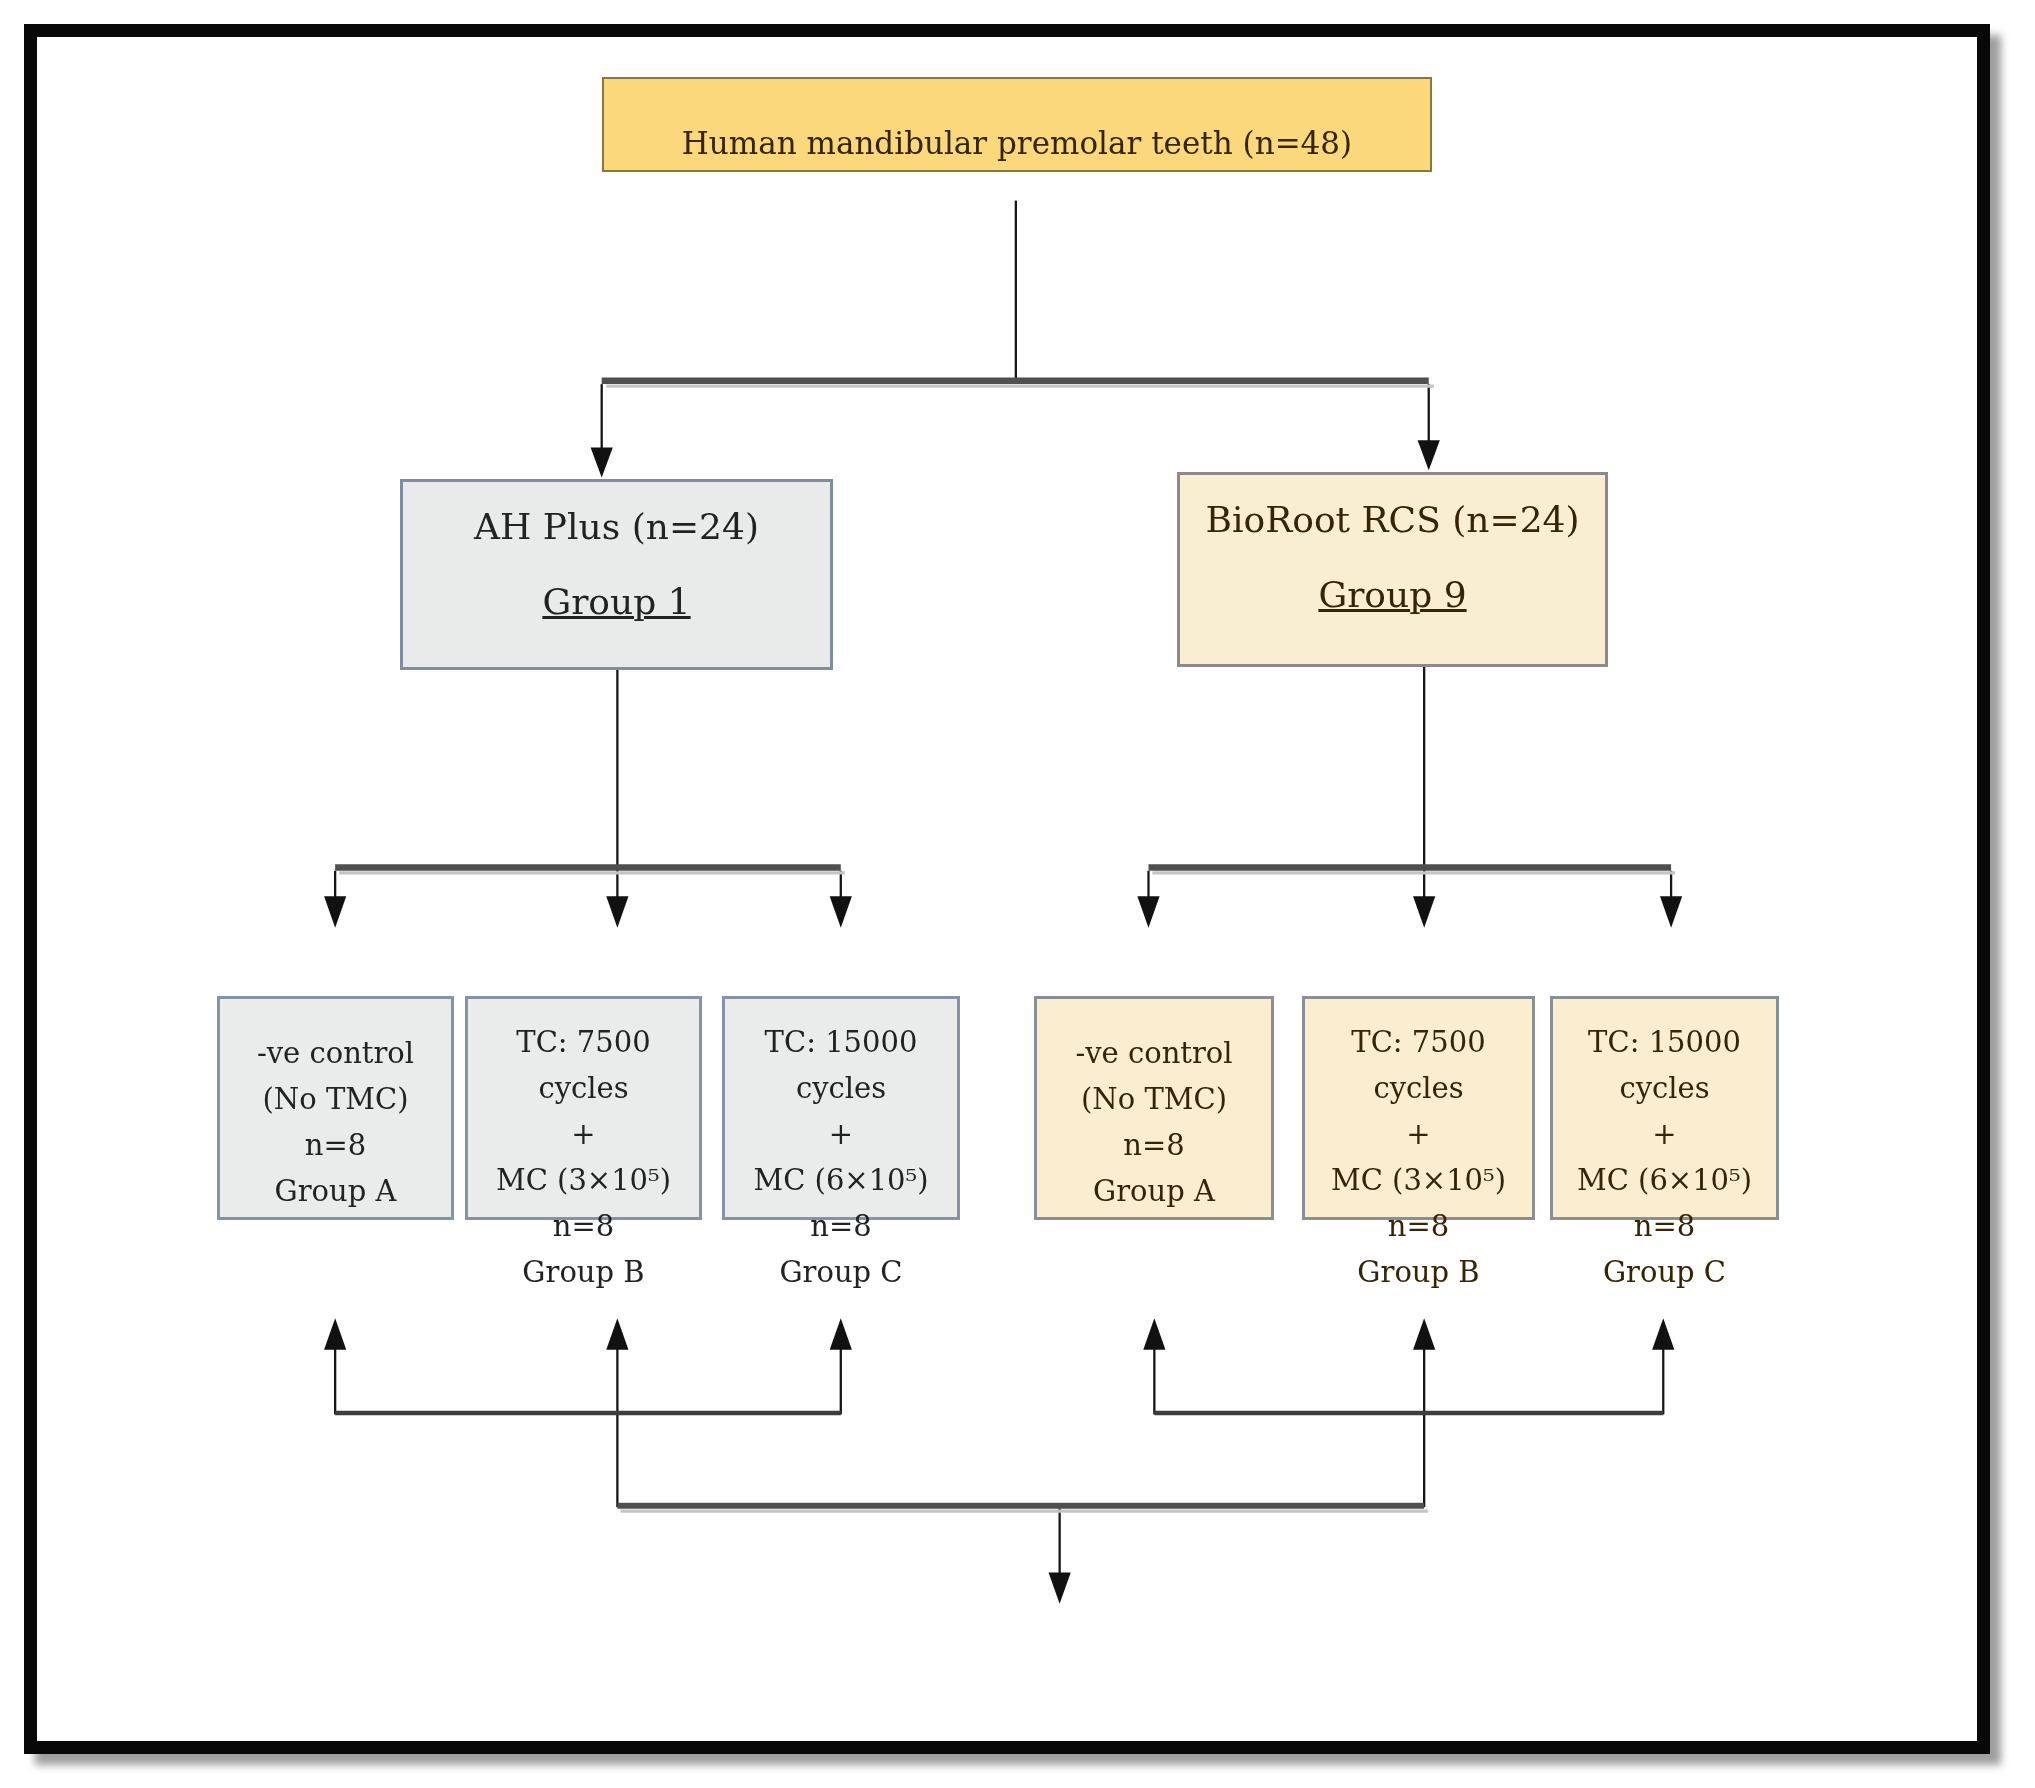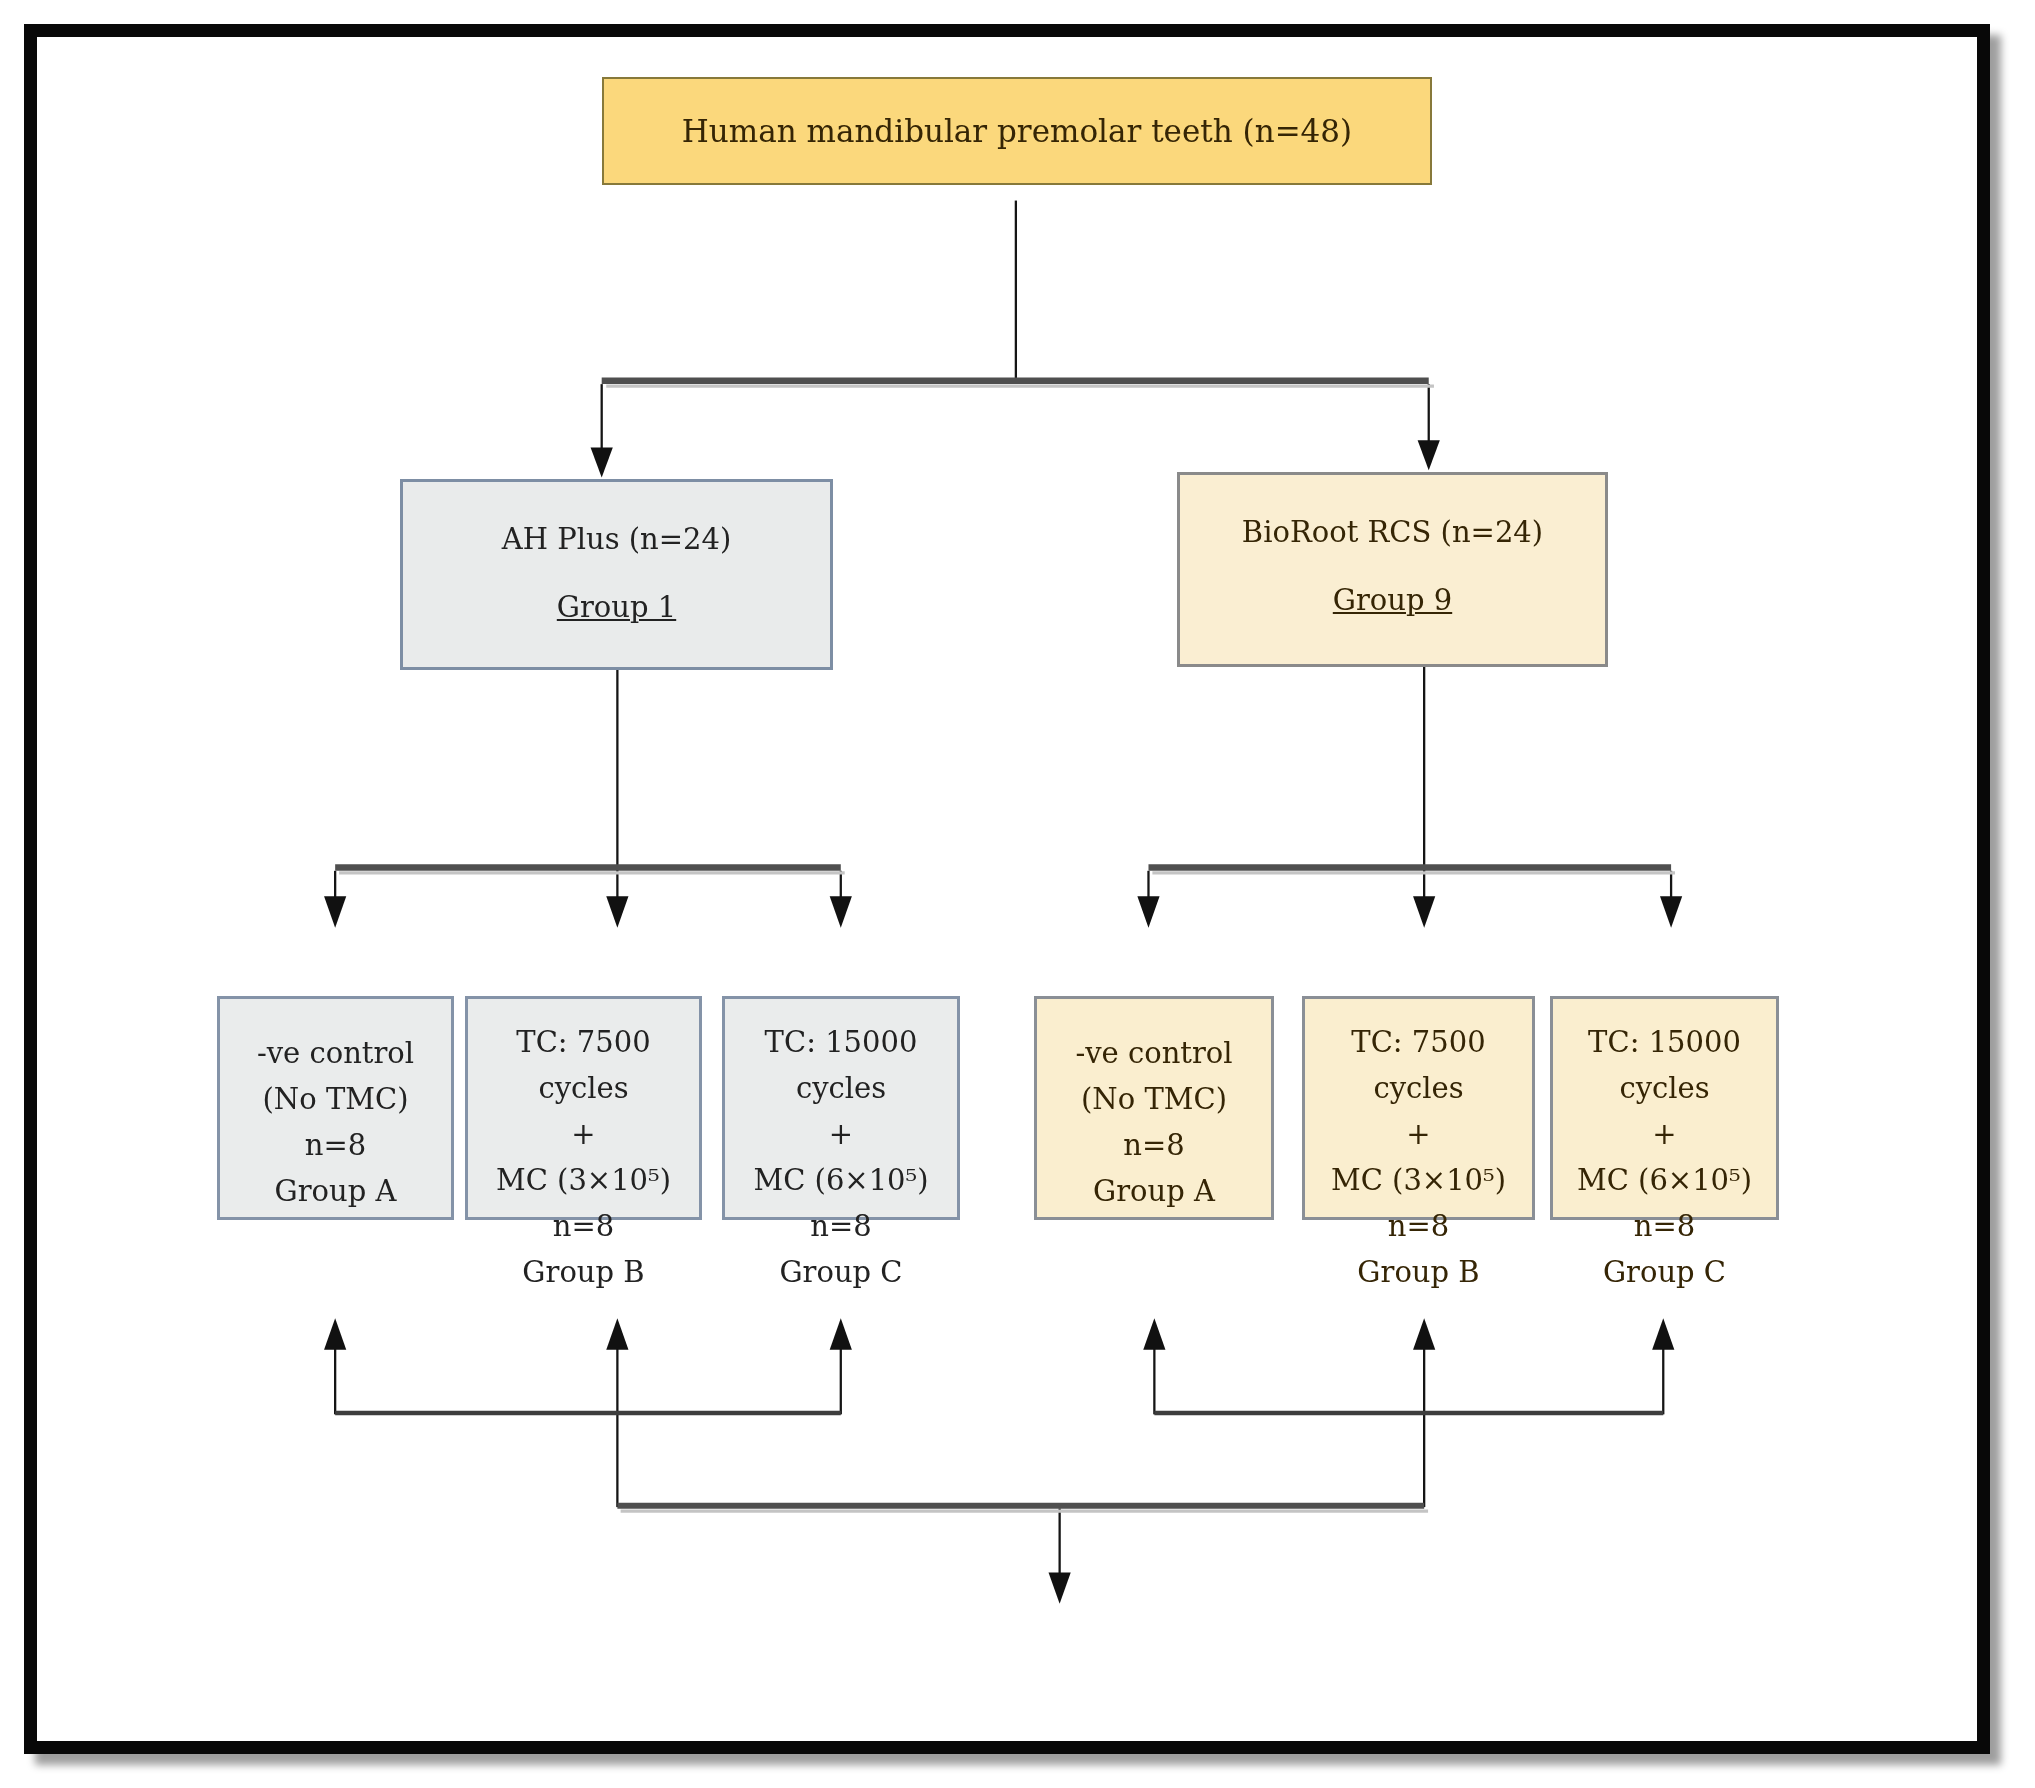--- a/index.html
+++ b/index.html
@@ -4,24 +4,24 @@
 <style>
   html,body{margin:0;padding:0;background:#ffffff;}
   body{width:2035px;height:1788px;position:relative;overflow:hidden;
        font-family:"DejaVu Serif","Liberation Serif",serif;}
   .canvas{position:absolute;inset:0;}
   .frame{position:absolute;left:24px;top:23.5px;width:1966px;height:1730px;
          border:13px solid #080808;box-sizing:border-box;
          box-shadow:10.5px 10.5px 7.8px rgba(0,0,0,0.38);}
   .connectors{position:absolute;left:0;top:0;pointer-events:none;}
   .box{position:absolute;box-sizing:border-box;text-align:center;}
-  .top-box{left:602px;top:77px;width:830px;height:108px;
+  .top-box{left:602px;top:77px;width:830px;height:95px;
            background:#fbd87c;border:2.6px solid #87793a;
-           font-size:31px;color:#352505;padding-top:34px;}
-  .group-box{font-size:29px;padding-top:40px;}
+           font-size:31px;color:#352505;padding-top:46px;}
+  .group-box{font-size:36px;padding-top:24px;}
   .group-box .group-label{margin-top:34px;text-decoration:underline;}
   .g1{left:400px;top:479px;width:433px;height:191px;
       background:#e9ebeb;border:3.3px solid #7d8ea4;color:#222222;}
   .g2{left:1177px;top:472px;width:431px;height:195px;
       background:#faeed2;border:3.3px solid #8a8a8a;color:#352505;text-align:center;}
   .sub-box{top:996px;height:224px;font-size:29px;line-height:46px;padding-top:19.6px;}
   .sub-gray{background:#eaecec;border:3.3px solid #8493a8;color:#222222;}
   .sub-cream{background:#faeecf;border:3.3px solid #8a8f96;color:#352505;}
   .a1{left:217px;width:237px;padding-top:31px;}
   .b1{left:465px;width:237px;}

